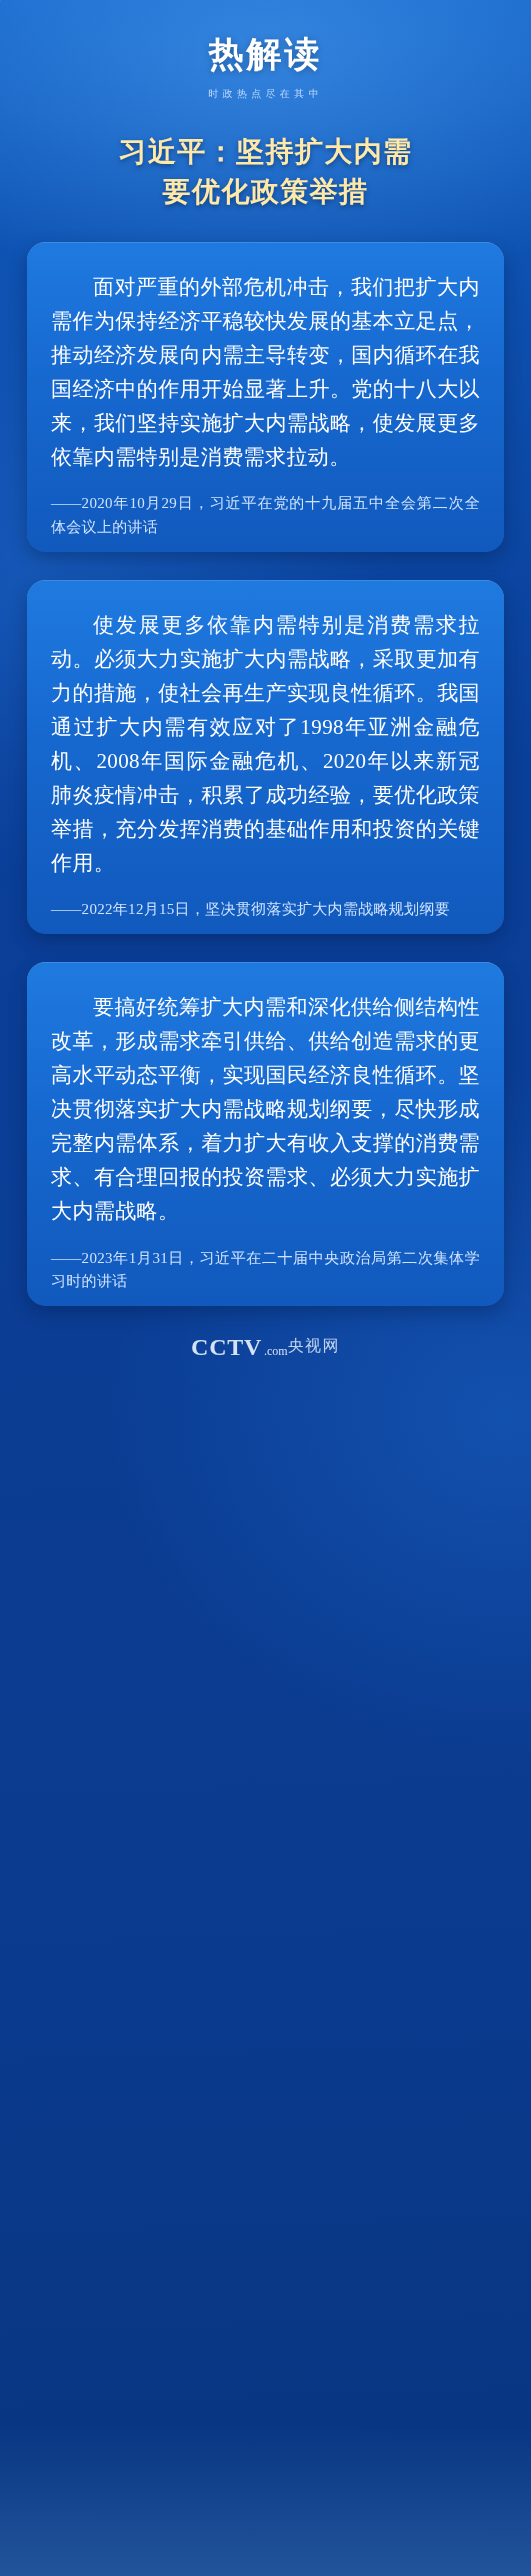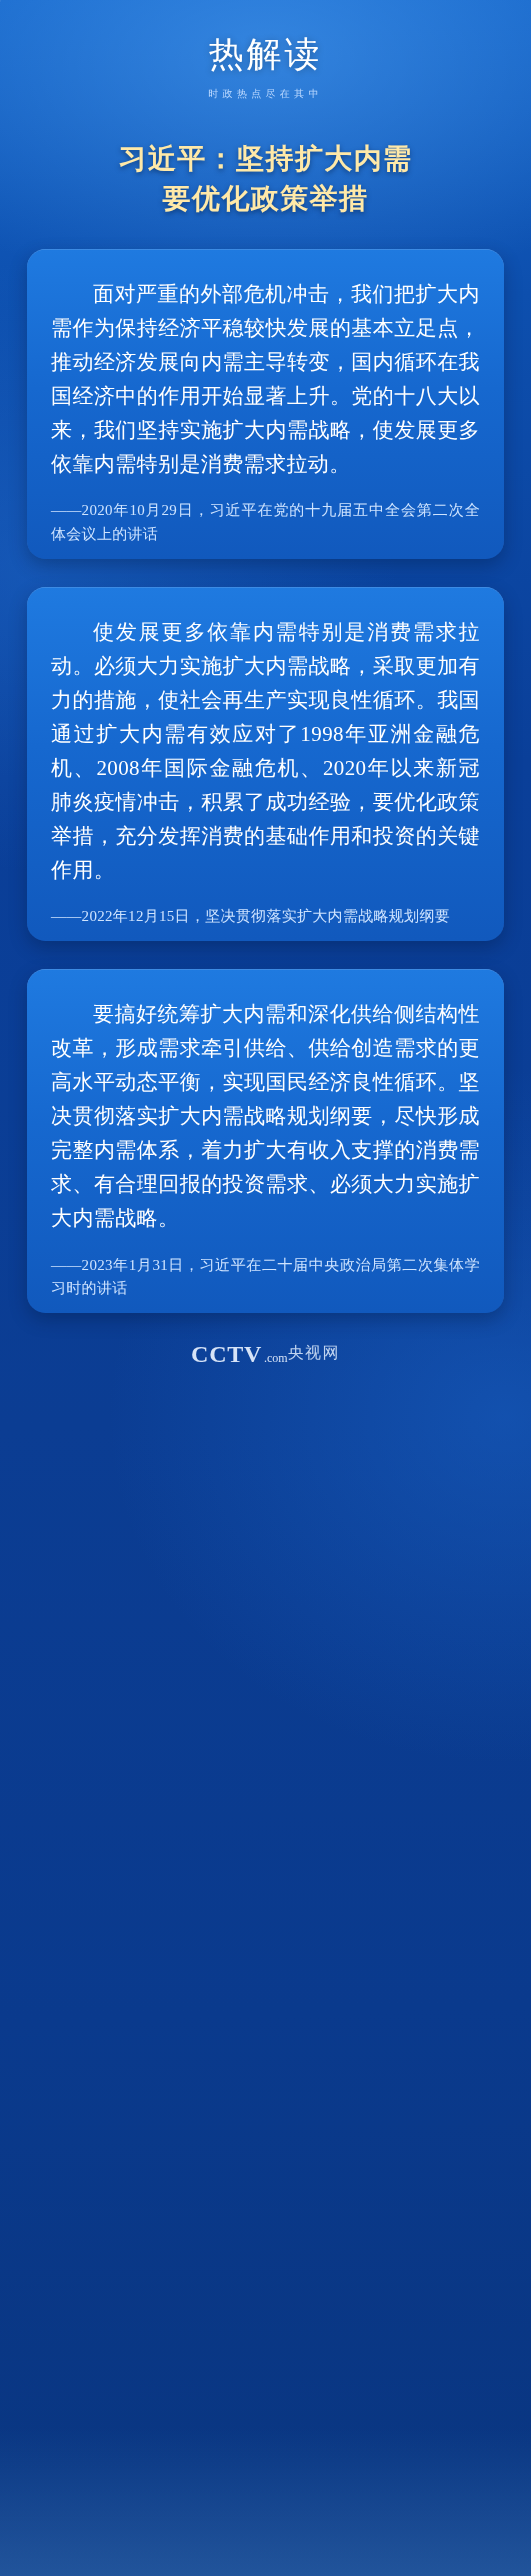--- a/index.html
+++ b/index.html
@@ -33,40 +33,40 @@
 
   
   .header {
     position: relative;
     padding-top: 31px;
     text-align: center;
     z-index: 2;
   }
   .brand {
     font-family: "Liberation Serif", serif;
-    font-weight: normal;
+    font-weight: bold;
     font-size: 35px;
     letter-spacing: 2.8px;
     color: #ffffff;
     text-shadow: 0 1.4px 7px rgba(0,0,0,0.30);
   }
   .brand-sub {
     margin-top: 8.5px;
     font-size: 10px;
     letter-spacing: 4.3px;
     color: #bcd9ff;
   }
   .brand-rule {
     width: 234px;
     height: 0.7px;
     margin: 11.3px auto 0;
     background: linear-gradient(90deg, rgba(190,220,255,0) 0%, rgba(190,220,255,0.75) 50%, rgba(190,220,255,0) 100%);
   }
   .headline {
-    margin-top: 27px;
+    margin-top: 20px;
     font-family: "Liberation Serif", serif;
     font-weight: bold;
     font-size: 28px;
     line-height: 1.42;
     color: #ffe9a8;
     letter-spacing: 1.4px;
     text-shadow: 0 2.1px 5.7px rgba(4,30,70,0.55);
   }
   .headline .l2 { display: block; }
 

